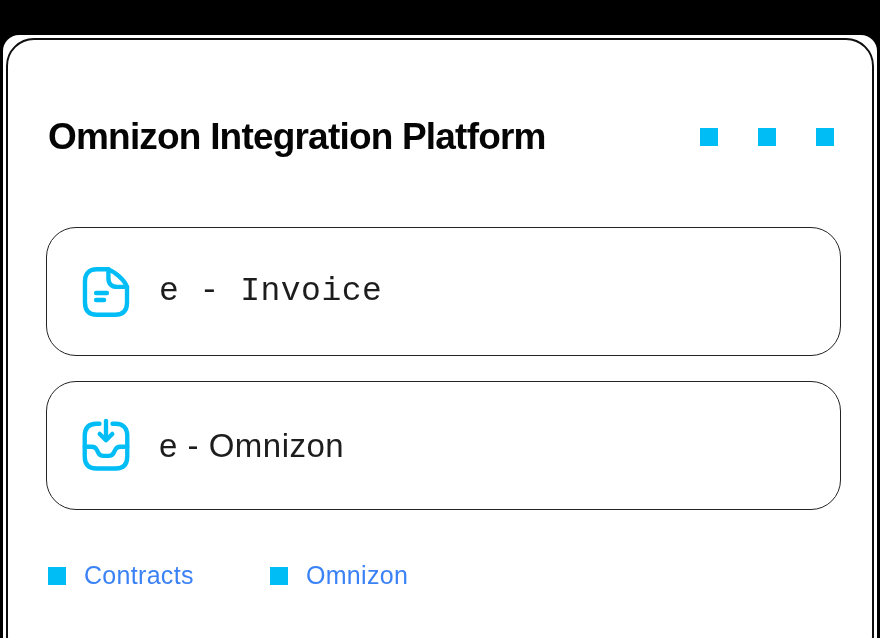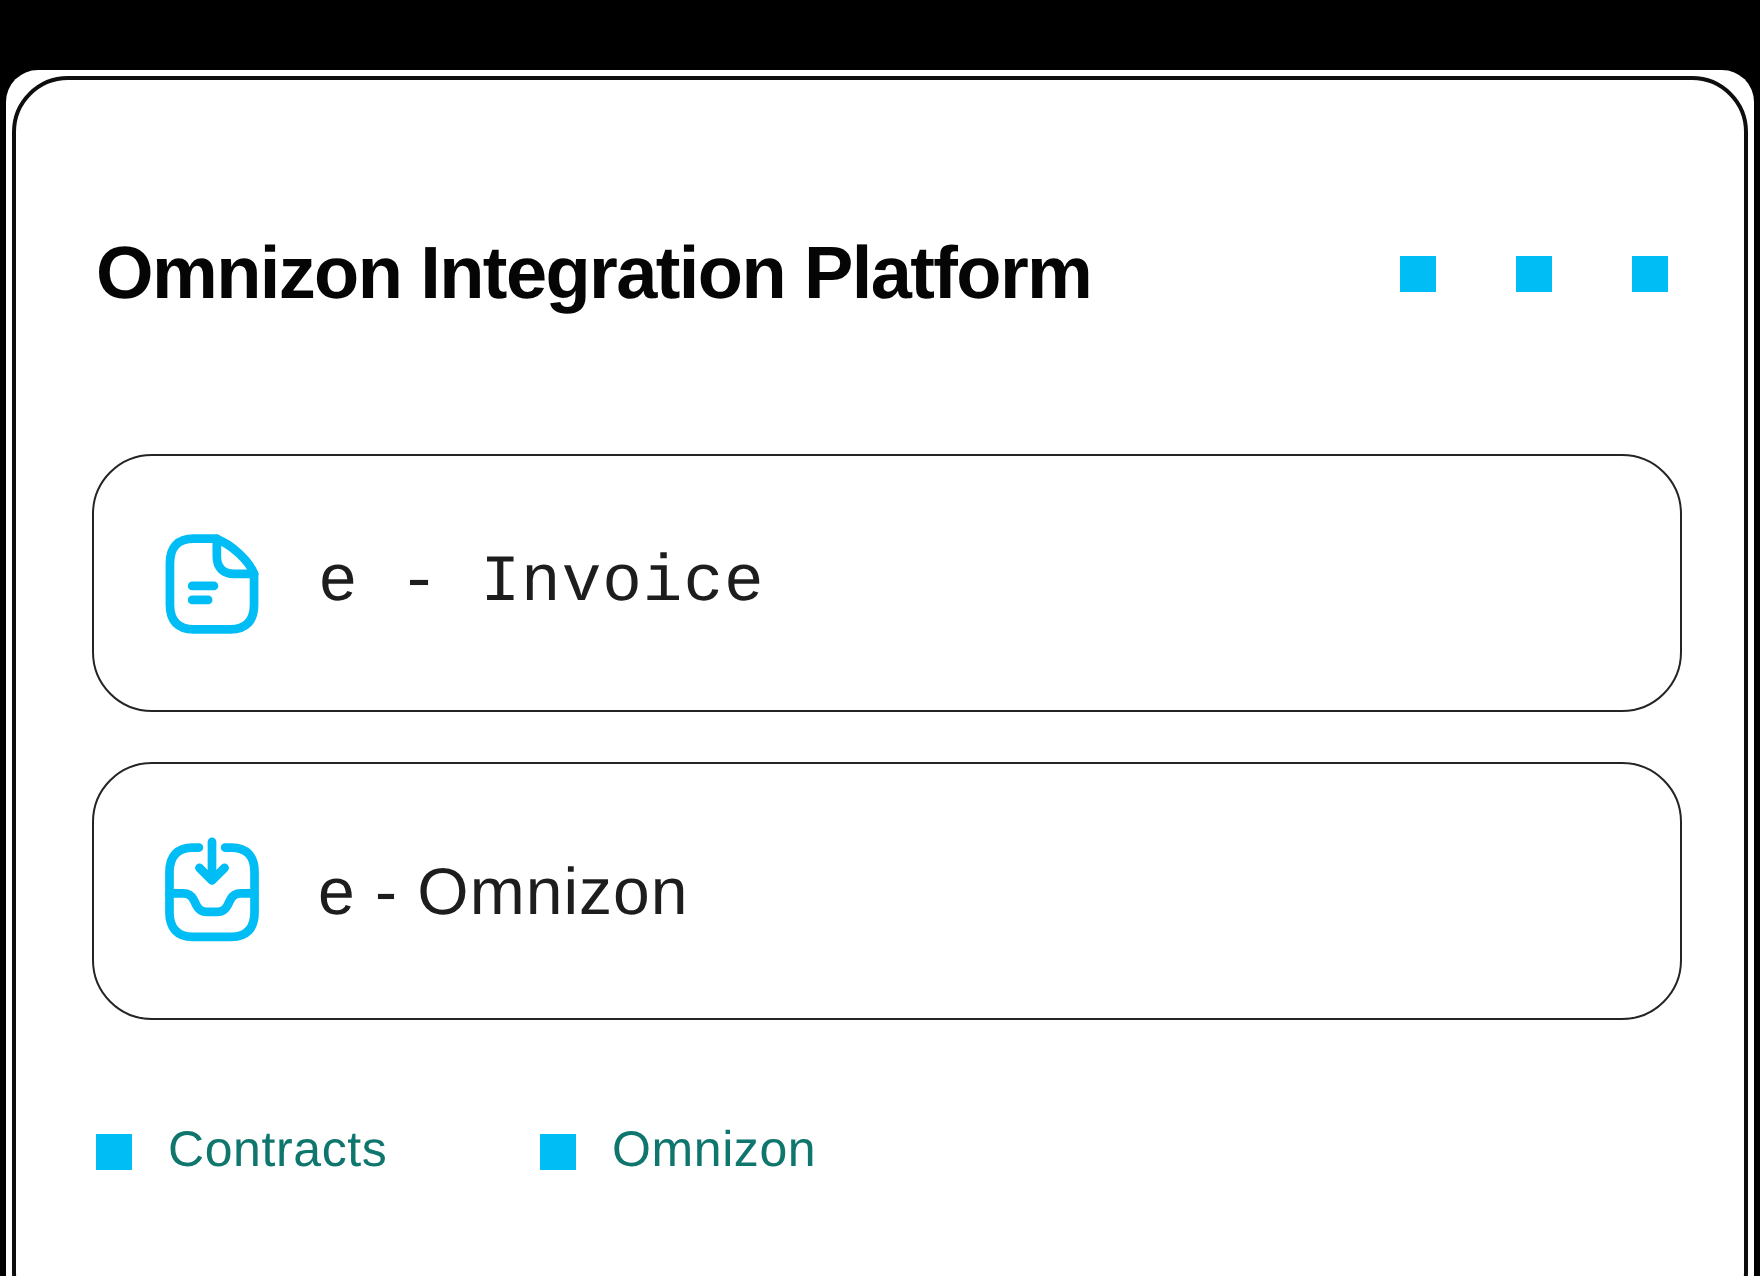--- a/index.html
+++ b/index.html
@@ -84,21 +84,21 @@
     cursor: pointer;
   }
   .footer-item .bullet {
     width: 18px; height: 18px;
     background: var(--accent, #00bdf6);
     flex: 0 0 auto;
   }
   .footer-item .flabel {
     margin-left: 18px;
     font-size: 25px;
-    color: #0f766e;
+    color: #3b82f6;
     letter-spacing: 0.3px;
     white-space: nowrap;
     text-align: center;
   }
   .footer-item.f1 { left: 40px; }
   .footer-item.f2 { left: 262px; }
   .footer-item.f3 { left: 458px; }
 </style>
 </head>
 <body>

